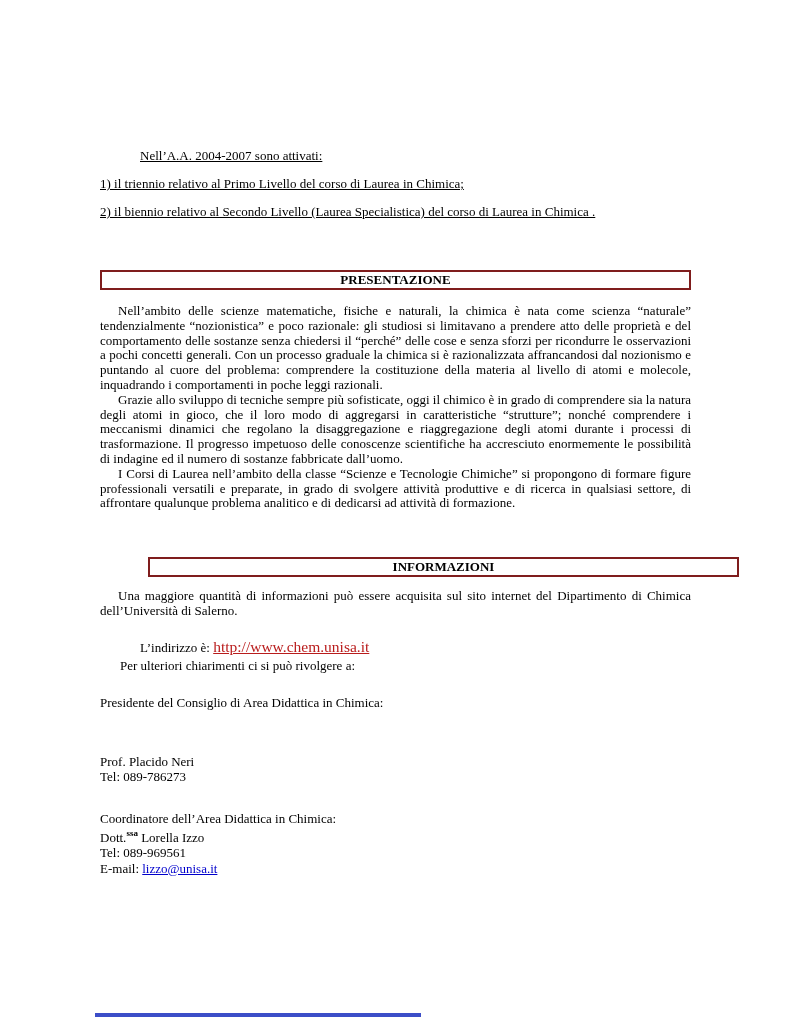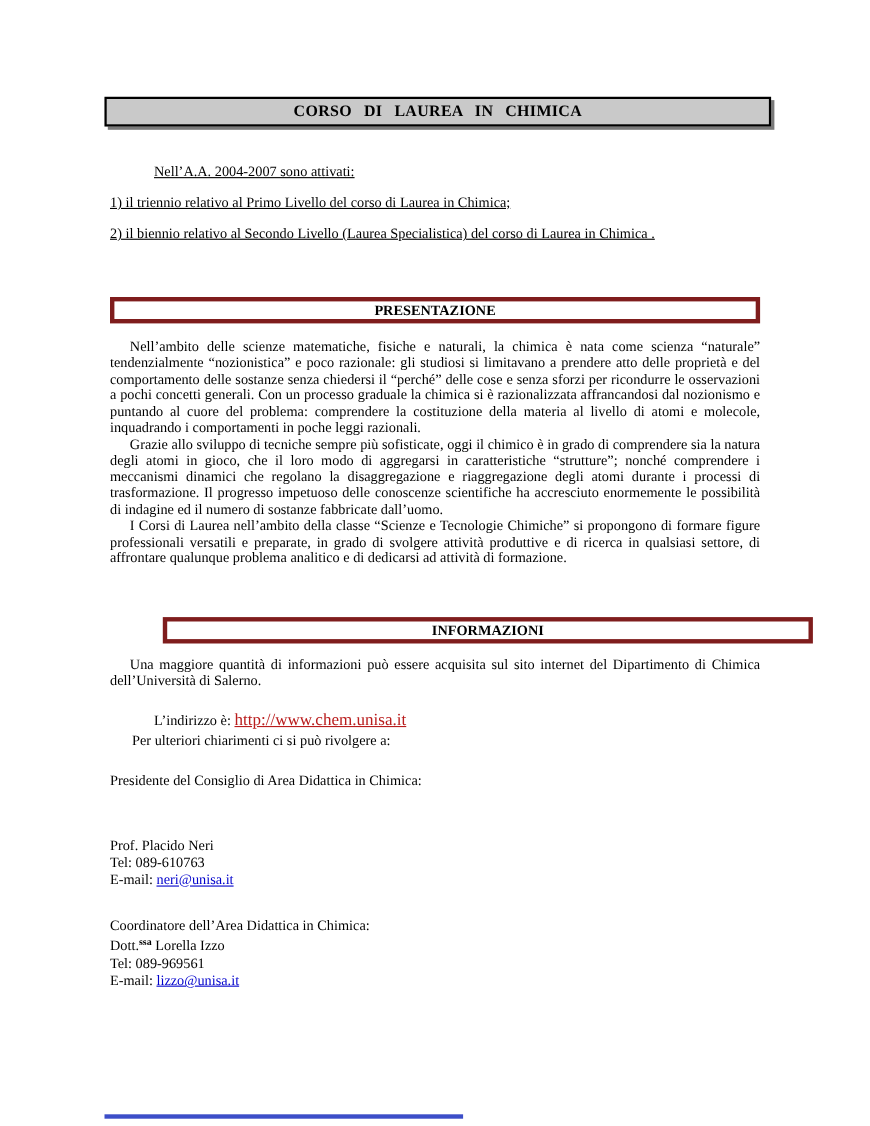--- a/index.html
+++ b/index.html
@@ -22,21 +22,21 @@
     font-weight:bold; font-size:14.5px;
     letter-spacing:0.3px; word-spacing:7px;
   }
   .content {
     position:absolute; left:100px; top:0; width:591px;
   }
   .intro-line { margin-top:148px; padding-left:40px; line-height:15px; }
   .underlined { text-decoration:underline; }
   .list-line { margin-top:13px; line-height:15px; }
   .section-header {
-    border:4px solid #7f1d1d;
+    border:2px solid #7f1d1d;
     text-align:center; font-weight:bold;
     font-size:13px; line-height:16px;
     padding:0; width:591px;
   }
   .hdr-presentazione { margin-top:51px; }
   .hdr-informazioni { margin-top:46px;margin-left:48px; }
   .body-block { margin-top:14px; }
   .para { text-align:justify; text-indent:18px; line-height:14.8px; }
   .info-para { margin-top:12px; }
   .address-line { margin-top:18px; padding-left:40px; line-height:19px; }
@@ -57,23 +57,20 @@
     position:absolute; left:95px; bottom:7px;
     width:326px; height:4px;
     background:#3c4ec8;
   }
 </style>
 </head>
 <body>
 
 <div class="page">
 
-  <div class="banner">
-    <span>CORSO DI LAUREA IN CHIMICA</span>
-  </div>
 
   <div class="content">
 
     <div class="intro-line">
       <span class="underlined">Nell’A.A. 2004-2007 sono attivati:</span>
     </div>
 
     <div class="list-line">
       <span class="underlined">1) il triennio relativo al Primo Livello del corso di Laurea in Chimica;</span>
     </div>
@@ -100,24 +97,21 @@
 
     <div class="address-line">
       <span>L’indirizzo è: </span><a class="url-link">http://www.chem.unisa.it</a>
     </div>
 
     <div class="plain-line">Per ulteriori chiarimenti ci si può rivolgere a:</div>
 
     <div class="contact-block block-president">
       <div>Presidente del Consiglio di Area Didattica in Chimica:</div>
       <div class="bold">Prof. Placido Neri</div>
-      <div>Tel: 089-610763</div>
-      <div>
-        <span>E-mail: </span><a class="email-link">neri@unisa.it</a>
-      </div>
+      <div>Tel: 089-786273</div>
     </div>
 
     <div class="contact-block block-coordinator">
       <div>Coordinatore dell’Area Didattica in Chimica:</div>
       <div>
         <span class="bold">Dott.</span><sup>ssa</sup><span class="bold"> Lorella Izzo</span>
       </div>
       <div>Tel: 089-969561</div>
       <div>
         <span>E-mail: </span><a class="email-link">lizzo@unisa.it</a>

